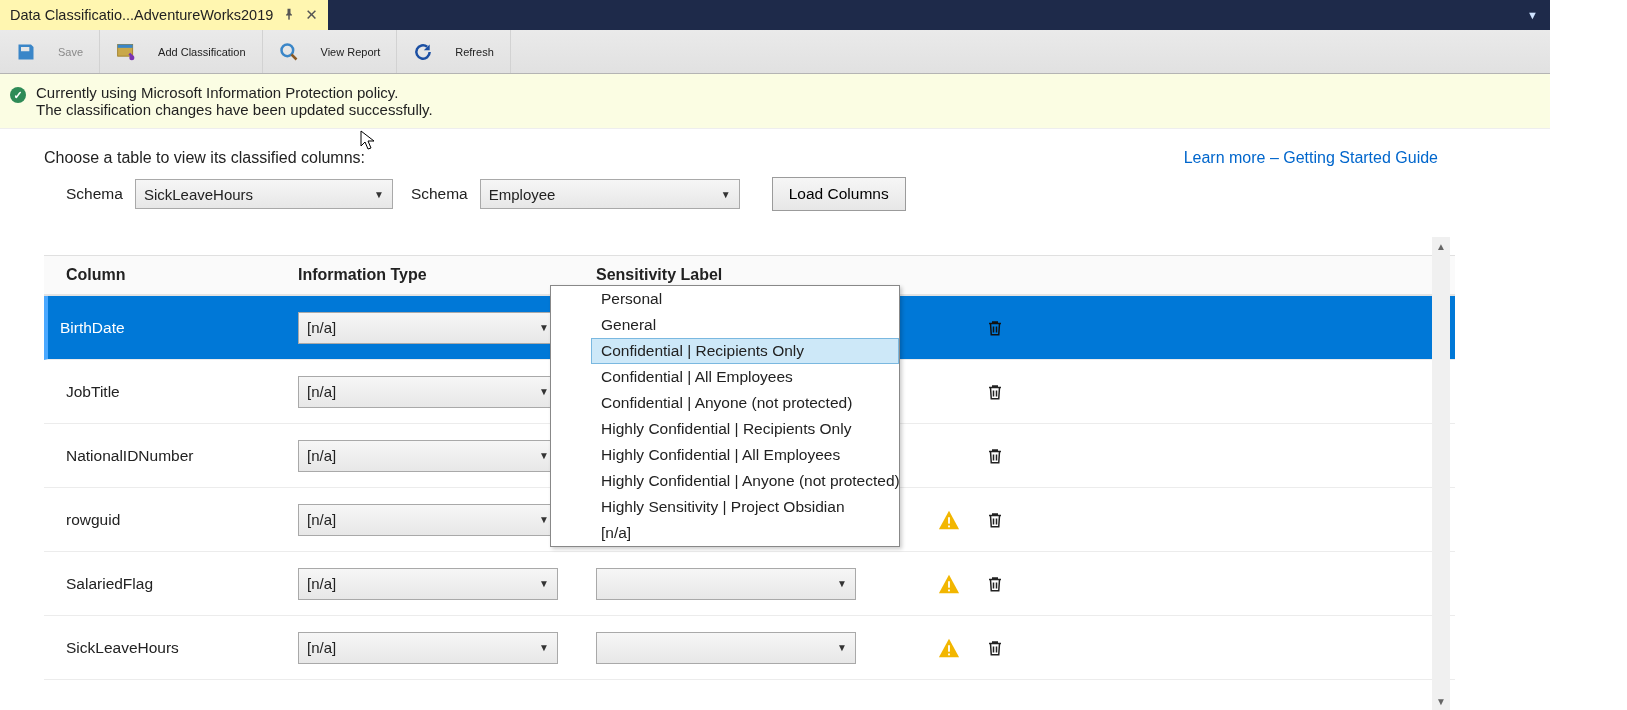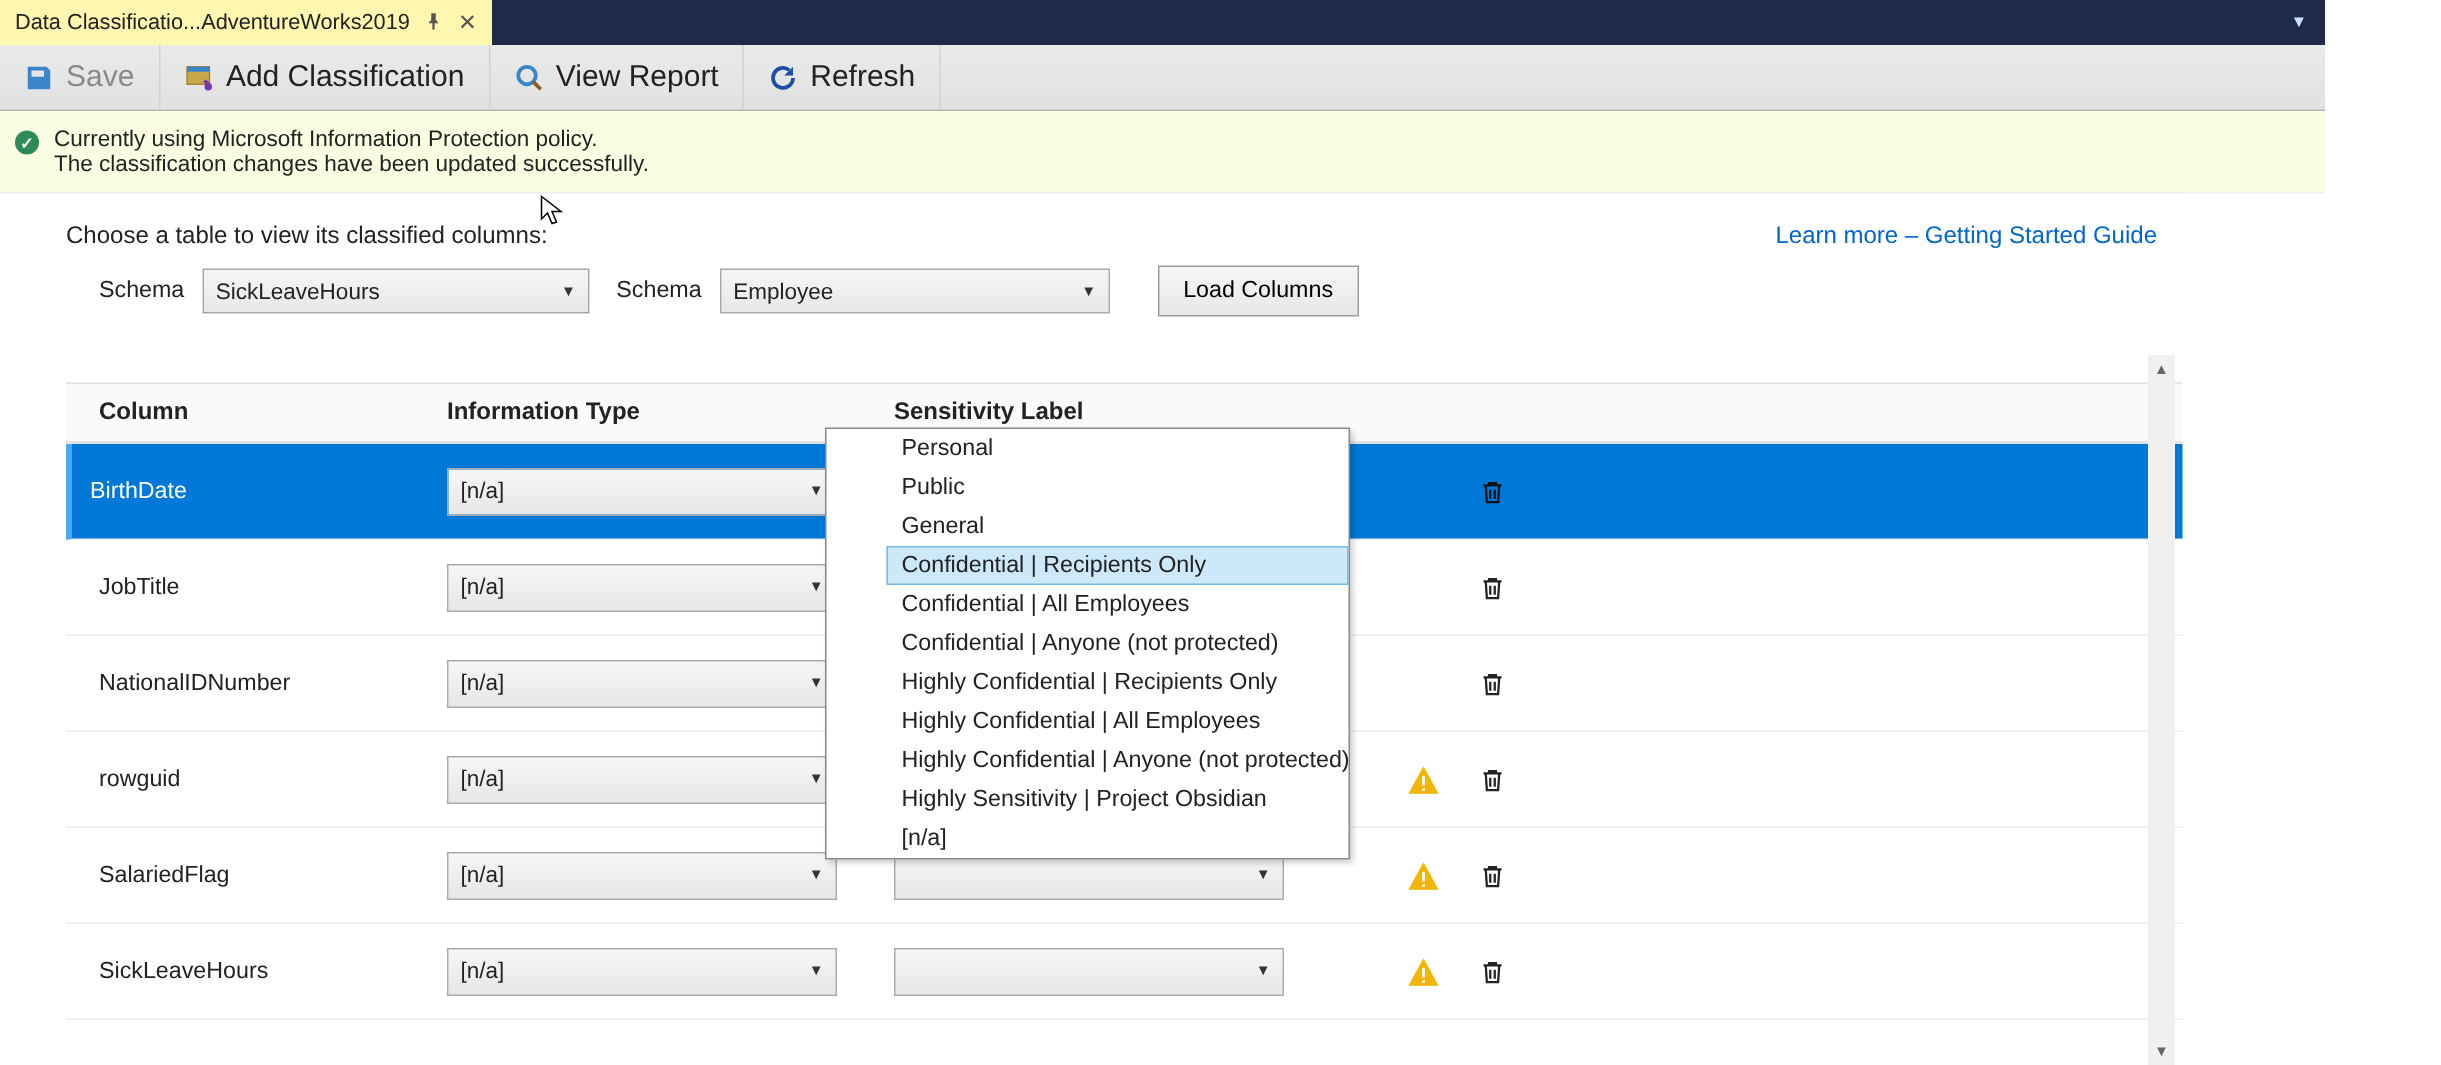--- a/index.html
+++ b/index.html
@@ -49,24 +49,24 @@
   
   .toolbar {
     background: linear-gradient(#eaeaea,#e1e1e1);
     border-bottom: 1px solid #b4b4b4;
     height: 44px;
     display: flex;
     align-items: center;
     gap: 0;
   }
   .tb-btn {
-    display: flex; align-items: center; gap: 8px;
+    display: flex; align-items: center; gap: 22px;
     padding: 0 16px;
     height: 100%;
-    font-size: 20px;
+    font-size: 11px;
     cursor: pointer;
     border-right: 1px solid #d2d2d2;
   }
   .tb-btn.disabled { color: #8a8a8a; cursor: default; }
   .tb-icon { display: inline-flex; width: 20px; height: 20px; align-items:center; justify-content:center; }
 
   
   .banner {
     background: #fbfde3;
     border-bottom: 1px solid #eee;
@@ -505,21 +505,20 @@
                   </svg>
                 </span>
               </div>
             </div>
           </div>
       </div>
     </div>
 
     <div class="dropdown" id="dropdown">
         <div class="opt">Personal</div>
-        <div class="opt">Public</div>
         <div class="opt">General</div>
         <div class="opt hl">Confidential | Recipients Only</div>
         <div class="opt">Confidential | All Employees</div>
         <div class="opt">Confidential | Anyone (not protected)</div>
         <div class="opt">Highly Confidential | Recipients Only</div>
         <div class="opt">Highly Confidential | All Employees</div>
         <div class="opt">Highly Confidential | Anyone (not protected)</div>
         <div class="opt">Highly Sensitivity | Project Obsidian</div>
         <div class="opt">[n/a]</div>
       </div>

